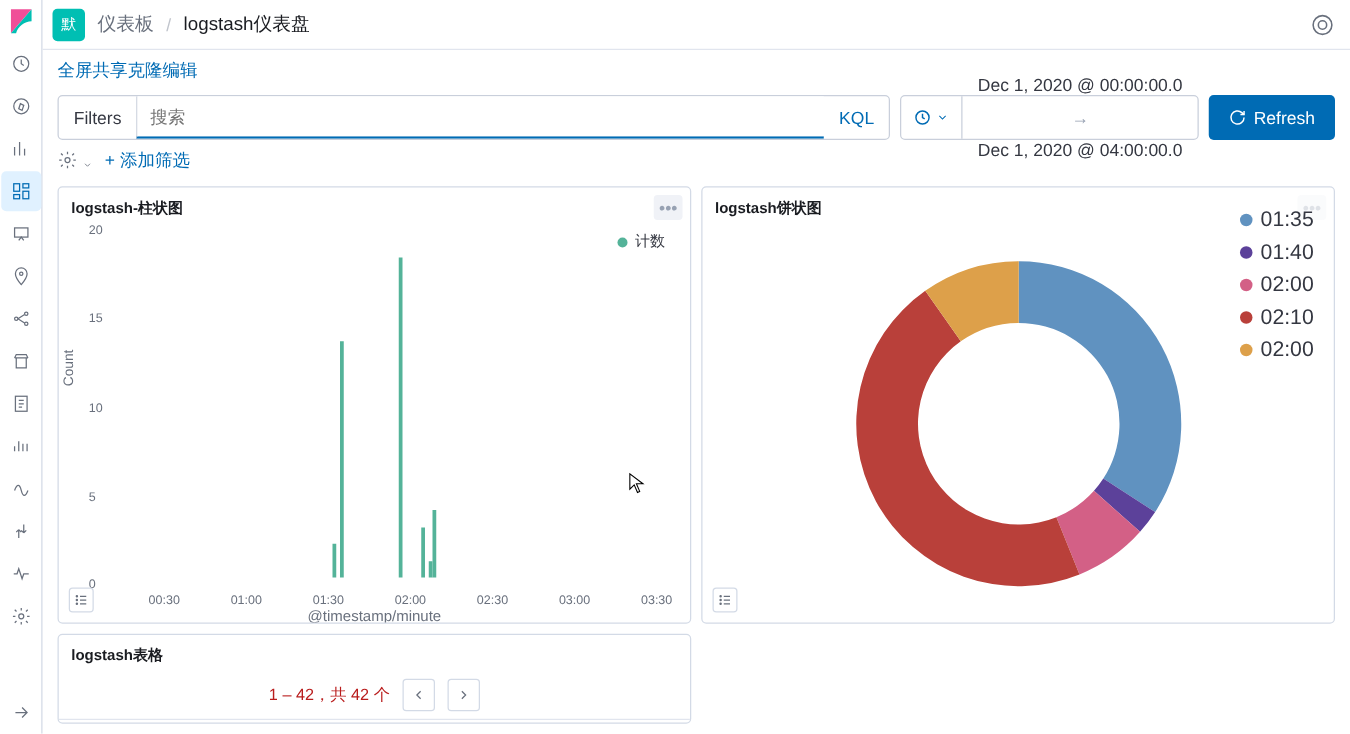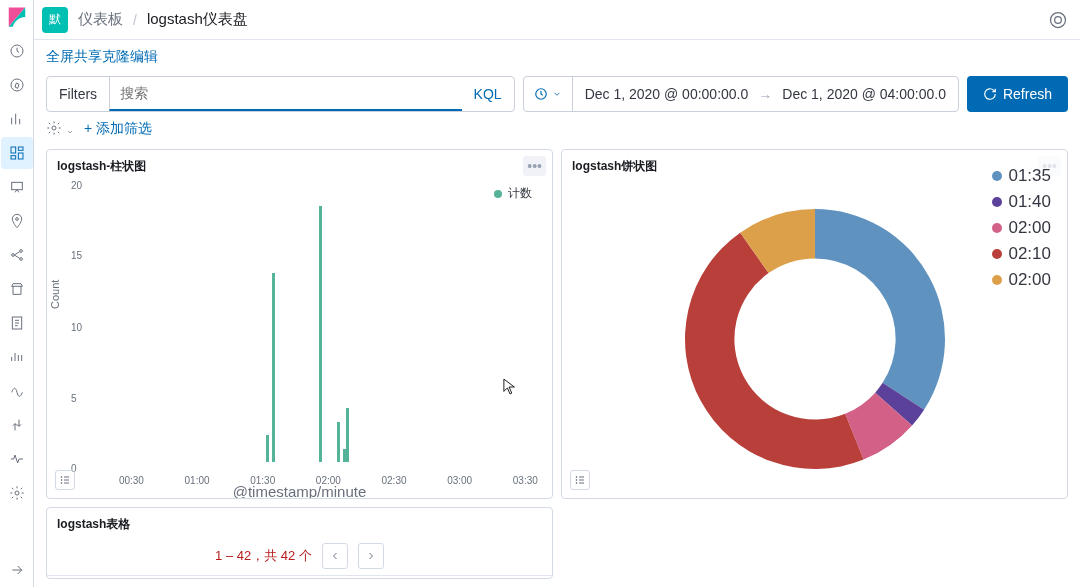--- a/index.html
+++ b/index.html
@@ -22,38 +22,38 @@
   .tabs { display: flex; padding: 8px 12px 10px 12px; }
   .tabs .tab { color: #006bb4; font-size: 14px; cursor: pointer; }
   .controls { display: flex; gap: 8px; padding: 0 12px; align-items: center; }
   .filtersbox { display: flex; align-items: center; border: 1px solid #c9cfdb; border-radius: 4px; flex: 1; height: 36px; overflow: hidden; }
   .filtersbox .lbl { padding: 0 12px; color: #343741; }
   .filtersbox .inputwrap { flex: 1; border-left: 1px solid #c9cfdb; height: 100%; display: flex; align-items: center; border-bottom: 2px solid #006bb4; justify-content: center; }
   .filtersbox input { border: none; outline: none; width: 100%; padding: 0 10px; font-size: 14px; height: 100%; }
   .filtersbox .kql { padding: 0 12px; color: #006bb4; cursor: pointer; }
   .timebox { display: flex; align-items: center; border: 1px solid #c9cfdb; border-radius: 4px; height: 36px; }
   .timebox .clk { padding: 0 10px; color: #006bb4; cursor: pointer; display: flex; align-items: center; gap: 4px; border-right: 1px solid #c9cfdb; height: 100%; }
-  .timebox .range { padding: 0 12px; color: #343741; display: flex; align-items: center; gap: 10px; }
+  .timebox .range { padding: 0 12px; color: #343741; display: flex; align-items: center; gap: 10px; flex-direction: column; }
   .timebox .arrow { color: #98a2b3; }
   .refreshbtn { background: #006bb4; color: #fff; border: none; border-radius: 4px; height: 36px; padding: 0 16px; font-size: 14px; cursor: pointer; display: flex; align-items: center; gap: 6px; }
   .filterrow { display: flex; gap: 10px; padding: 8px 12px 10px 12px; }
   .filterrow .gear { color: #69707d; cursor: pointer; }
   .filterrow .addf { color: #006bb4; cursor: pointer; font-size: 14px; }
   .panels { flex: 1; display: grid; grid-template-columns: 1fr 1fr; grid-template-rows: 350px auto; gap: 8px; padding: 0 12px 8px 12px; min-height: 0; background: #f5f7fa0a; }
   .panel { border: 1px solid #d3dae6; border-radius: 4px; background: #fff; display: flex; flex-direction: column; position: relative; overflow: hidden; }
   .panel .ptitle { font-size: 12px; font-weight: 600; padding: 8px 10px 4px; color: #1a1c21; }
   .panel .popts { position: absolute; top: 6px; right: 6px; color: #98a2b3; cursor: pointer; font-size: 14px; padding: 2px 4px; background: #f0f2f7; border-radius: 3px; }
   .barchart { flex: 1; display: flex; position: relative; padding: 4px 10px 6px 4px; }
   .barlegend { position: absolute; top: 6px; right: 20px; font-size: 12px; display: flex; align-items: center; gap: 6px; }
   .barlegend .dot { width: 8px; height: 8px; border-radius: 50%; background: #54b399; }
   .plotarea { flex: 1; position: relative; margin-left: 44px; margin-bottom: 30px; margin-top: 10px; }
   .yaxis-lbl { position: absolute; left: 2px; top: 50%; transform: rotate(-90deg) translateX(30px); transform-origin: left top; font-size: 11px; color: #69707d; }
   .ytick { position: absolute; left: 24px; font-size: 10px; color: #69707d; transform: translateY(-50%); }
   .xtick { position: absolute; bottom: 12px; font-size: 10px; color: #69707d; transform: translateX(-50%); white-space: nowrap; }
-  .xaxis-lbl { position: absolute; bottom: -2px; left: 50%; transform: translateX(-50%); font-size: 15px; color: #69707d; }
+  .xaxis-lbl { position: absolute; bottom: -2px; left: 50%; transform: translateX(-50%); font-size: 12px; color: #69707d; }
   .bar { position: absolute; bottom: 30px; width: 3px; background: #54b399; }
   #cursorptr { position: absolute; left: 456px; top: 228px; pointer-events: none; }
   #cursorptr svg { width: 14px; height: 18px; }
   .donutwrap { flex: 1; display: flex; align-items: center; justify-content: center; }
   .donutlegend { position: absolute; top: 16px; right: 16px; font-size: 17px; display: flex; flex-direction: column; gap: 6px; }
   .donutlegend .item { display: flex; align-items: center; gap: 6px; }
   .donutlegend .sw { width: 10px; height: 10px; border-radius: 50%; }
   .legbtn { position: absolute; bottom: 8px; left: 8px; width: 20px; height: 20px; border: 1px solid #d3dae6; border-radius: 3px; display: flex; align-items: center; justify-content: center; color: #69707d; cursor: pointer; }
   .tablepanel { grid-column: 1 / 2; }
   .tblpager { display: flex; align-items: center; justify-content: center; gap: 10px; padding: 6px 0; font-size: 13px; color: #b91c1c; text-align: center; }

